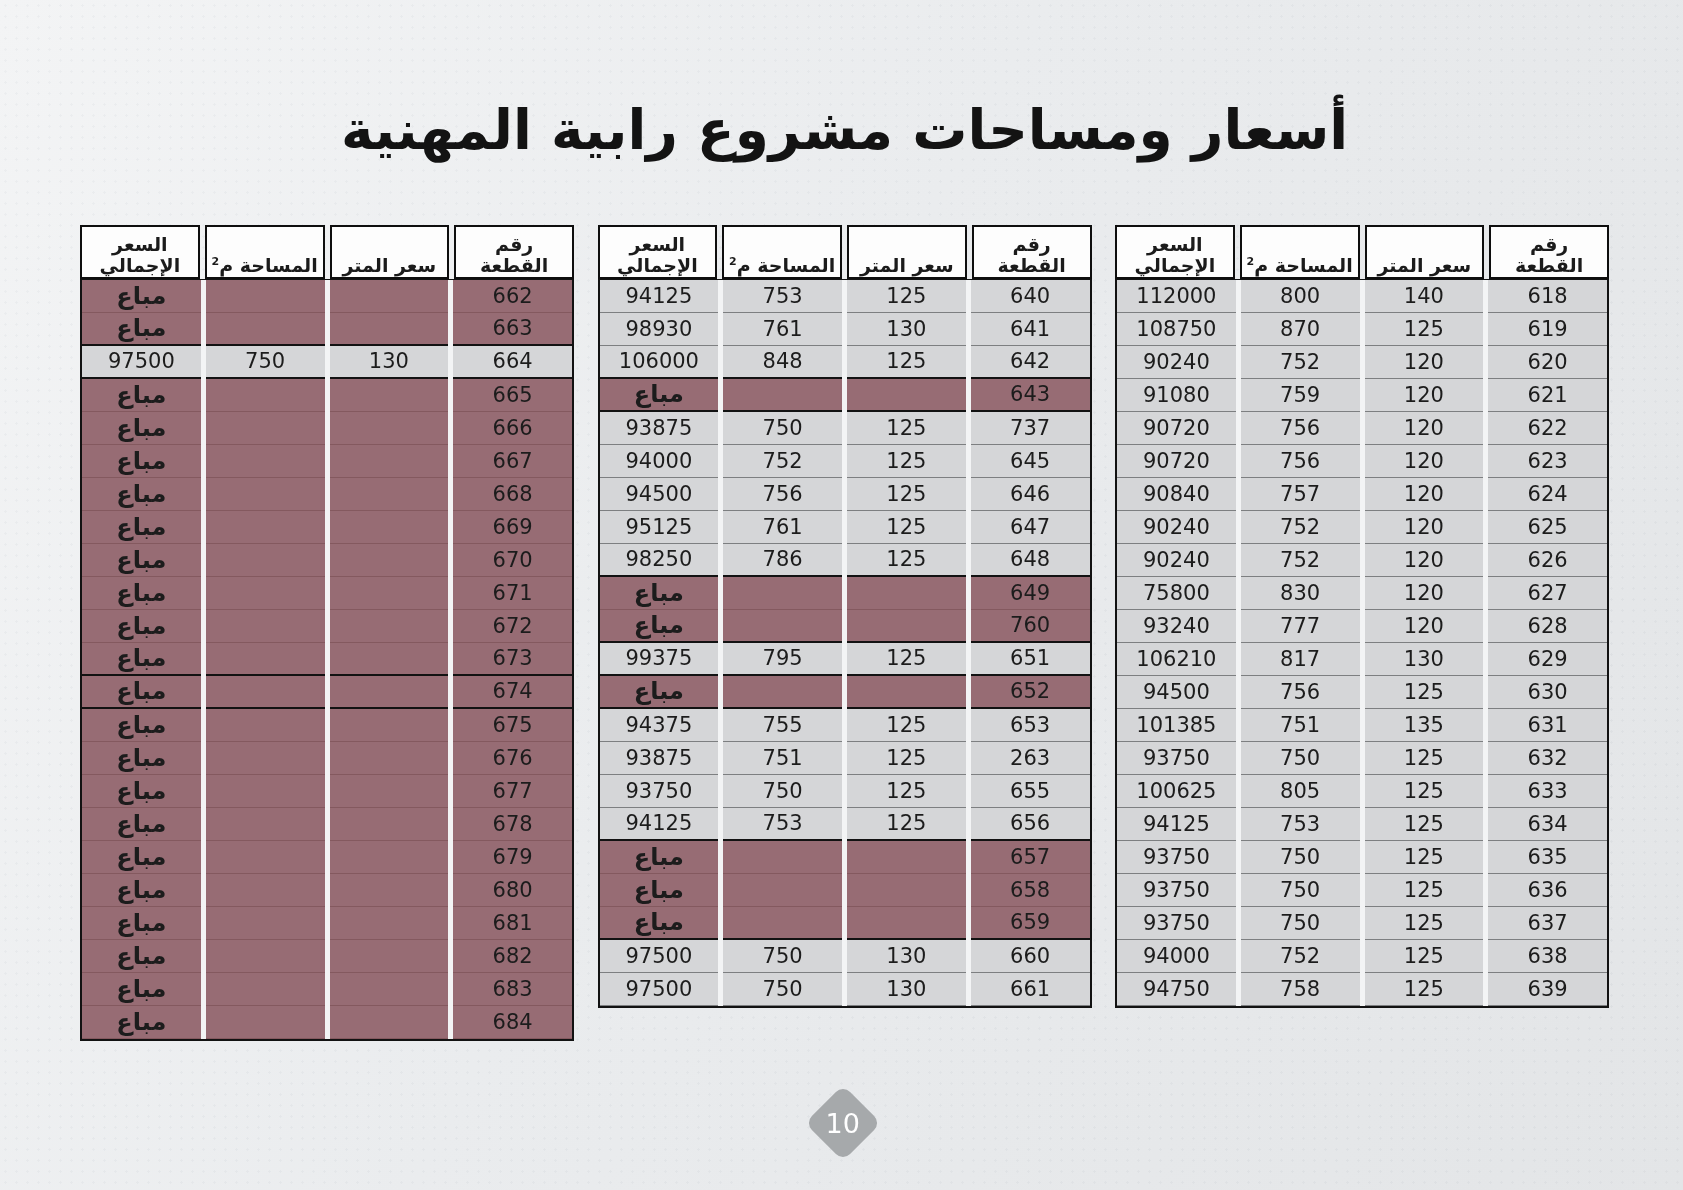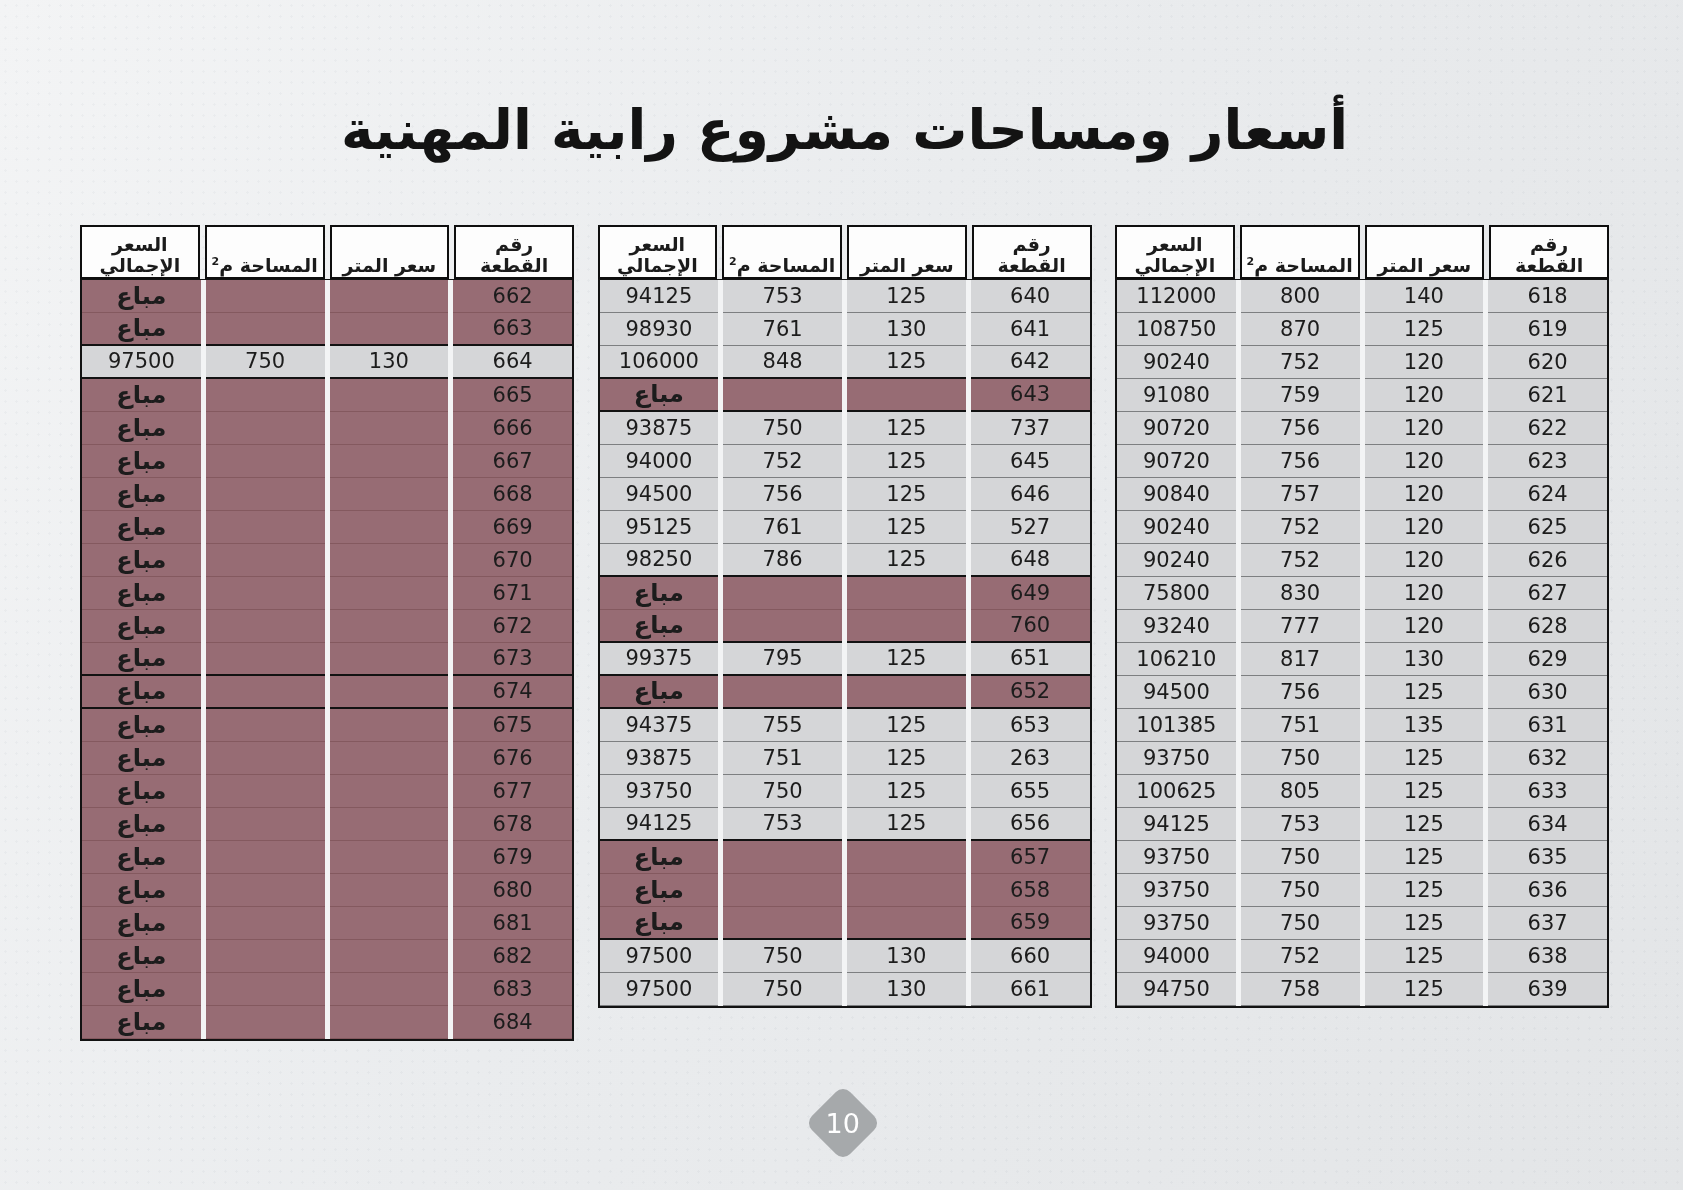--- a/index.html
+++ b/index.html
@@ -256,21 +256,21 @@
           <div class="cell c-area">750</div>
           <div class="cell c-total">93875</div>
           <div class="cell c-plot">645</div>
           <div class="cell c-meter">125</div>
           <div class="cell c-area">752</div>
           <div class="cell c-total">94000</div>
           <div class="cell c-plot">646</div>
           <div class="cell c-meter">125</div>
           <div class="cell c-area">756</div>
           <div class="cell c-total">94500</div>
-          <div class="cell c-plot">527</div>
+          <div class="cell c-plot">647</div>
           <div class="cell c-meter">125</div>
           <div class="cell c-area">761</div>
           <div class="cell c-total">95125</div>
           <div class="cell c-plot block-end">648</div>
           <div class="cell c-meter block-end">125</div>
           <div class="cell c-area block-end">786</div>
           <div class="cell c-total block-end">98250</div>
           <div class="cell c-plot sold">649</div>
           <div class="cell c-meter sold"></div>
           <div class="cell c-area sold"></div>

